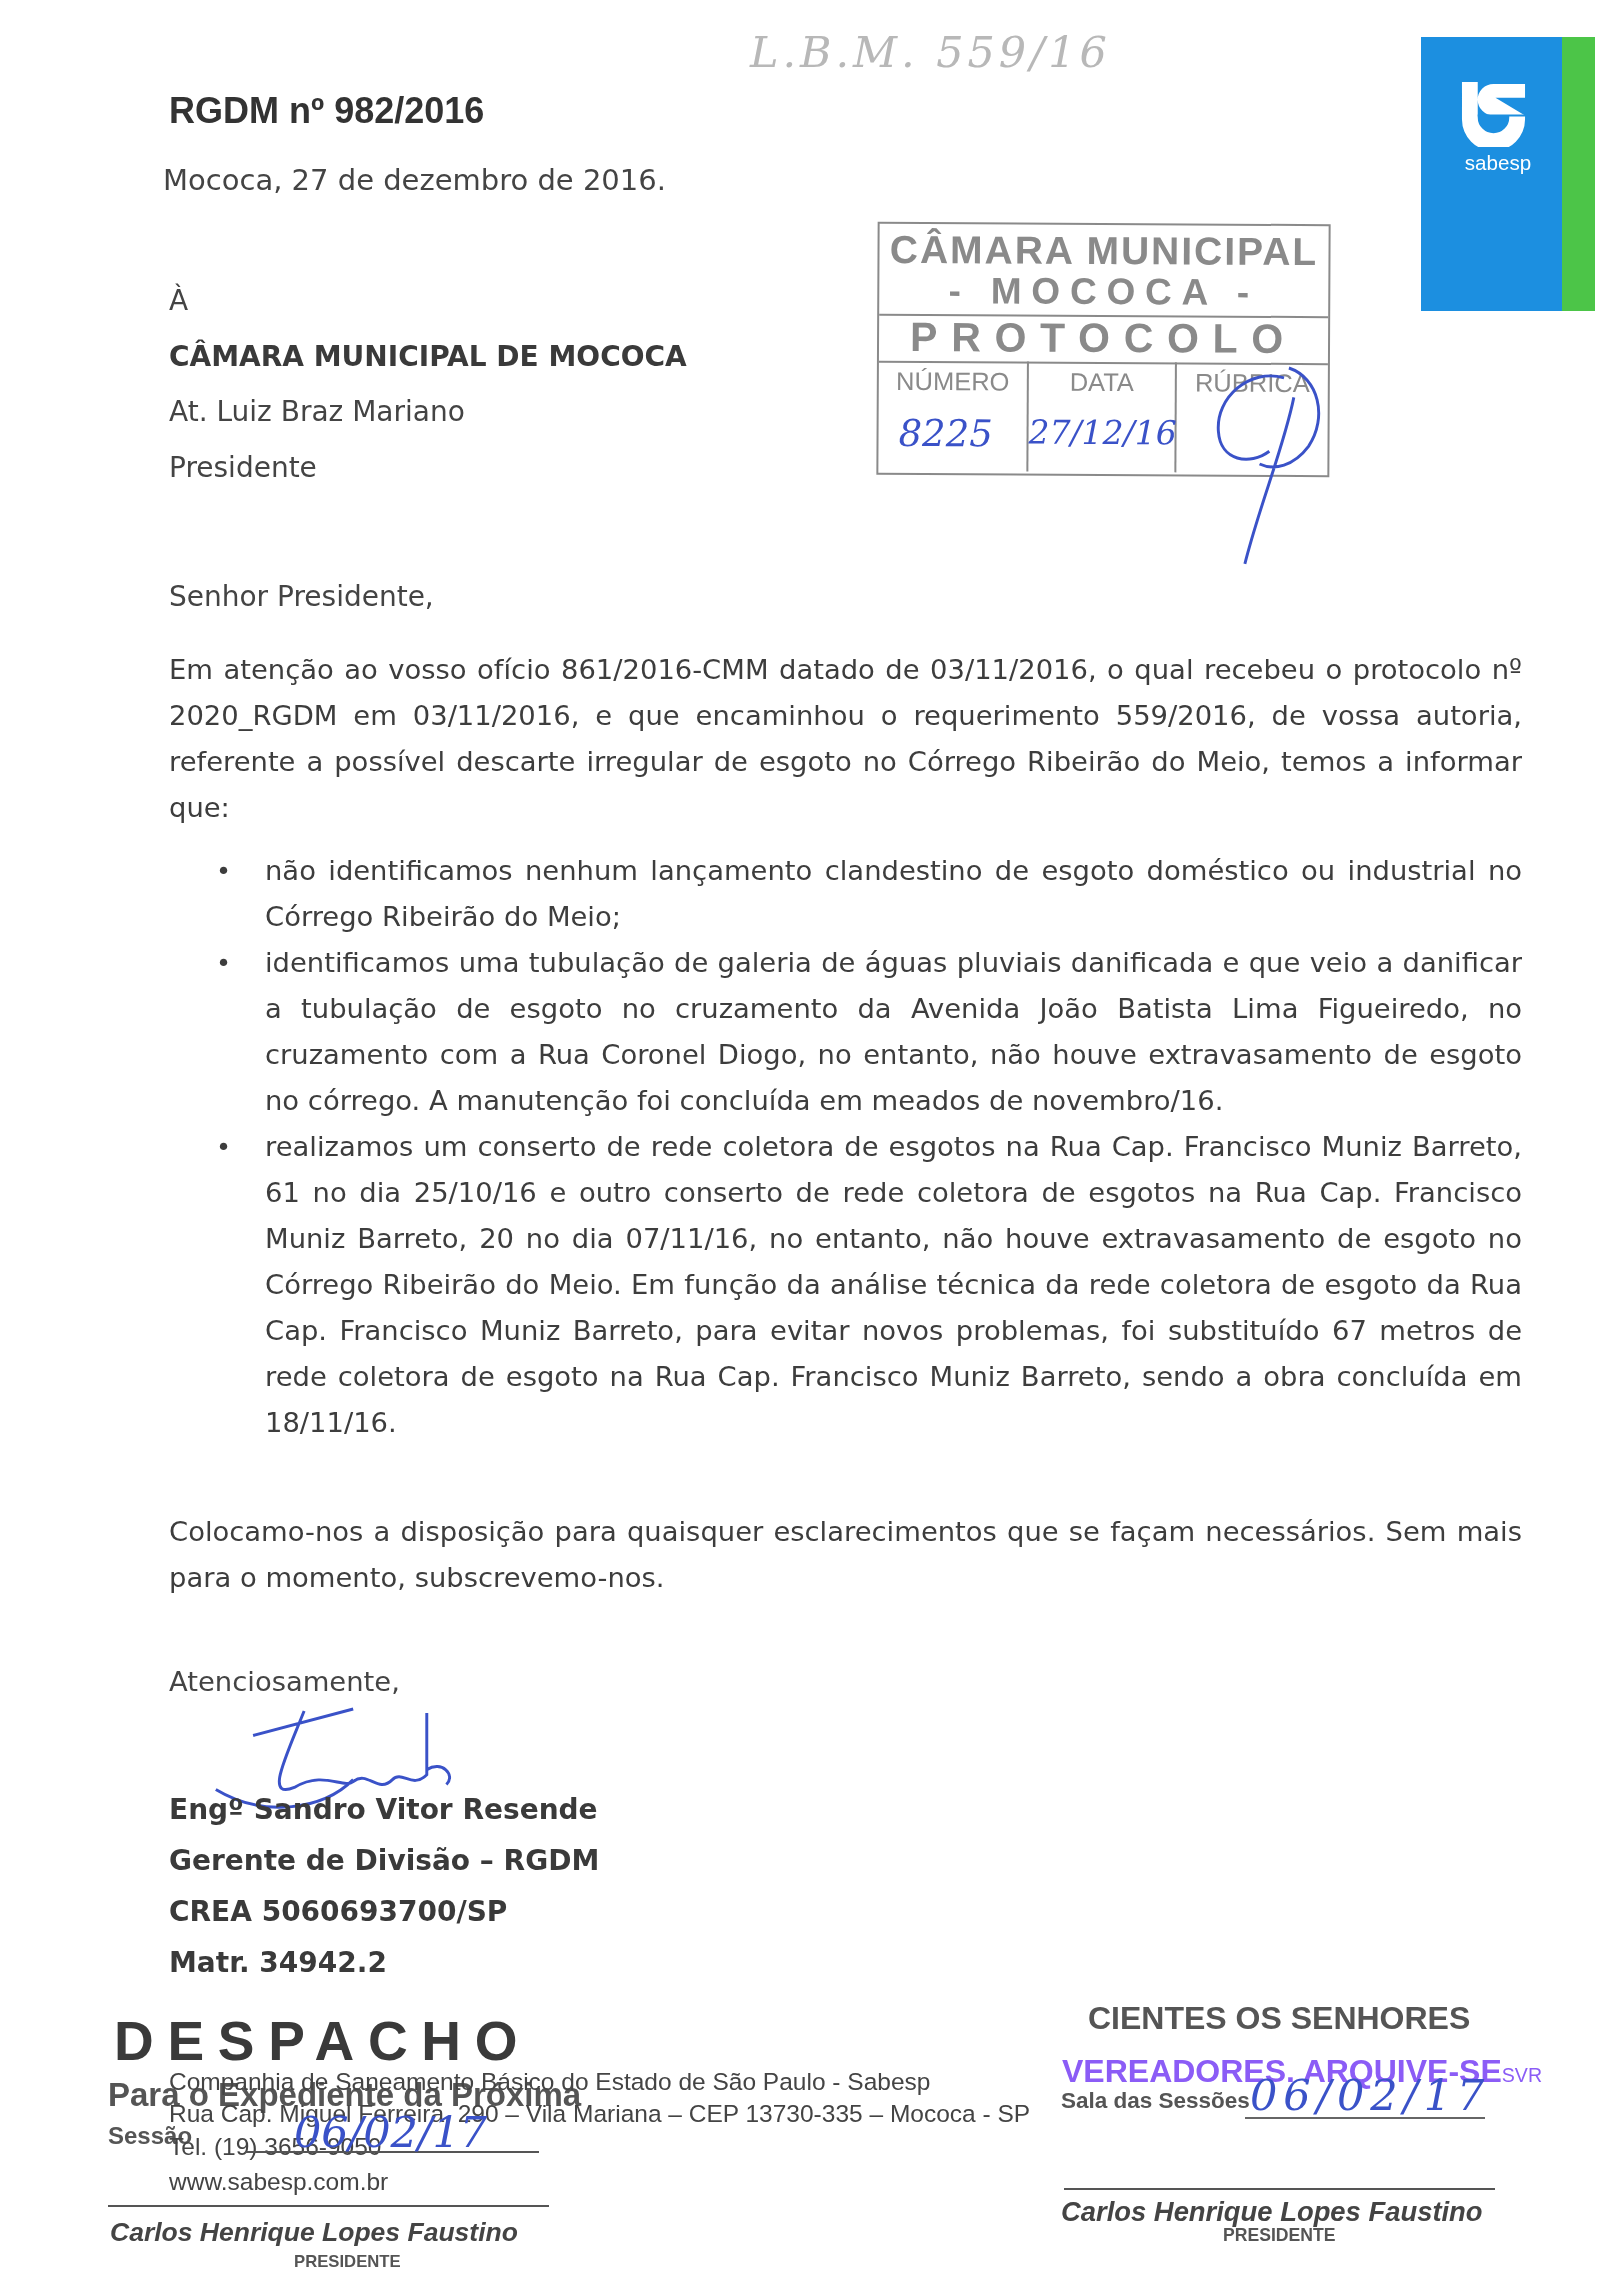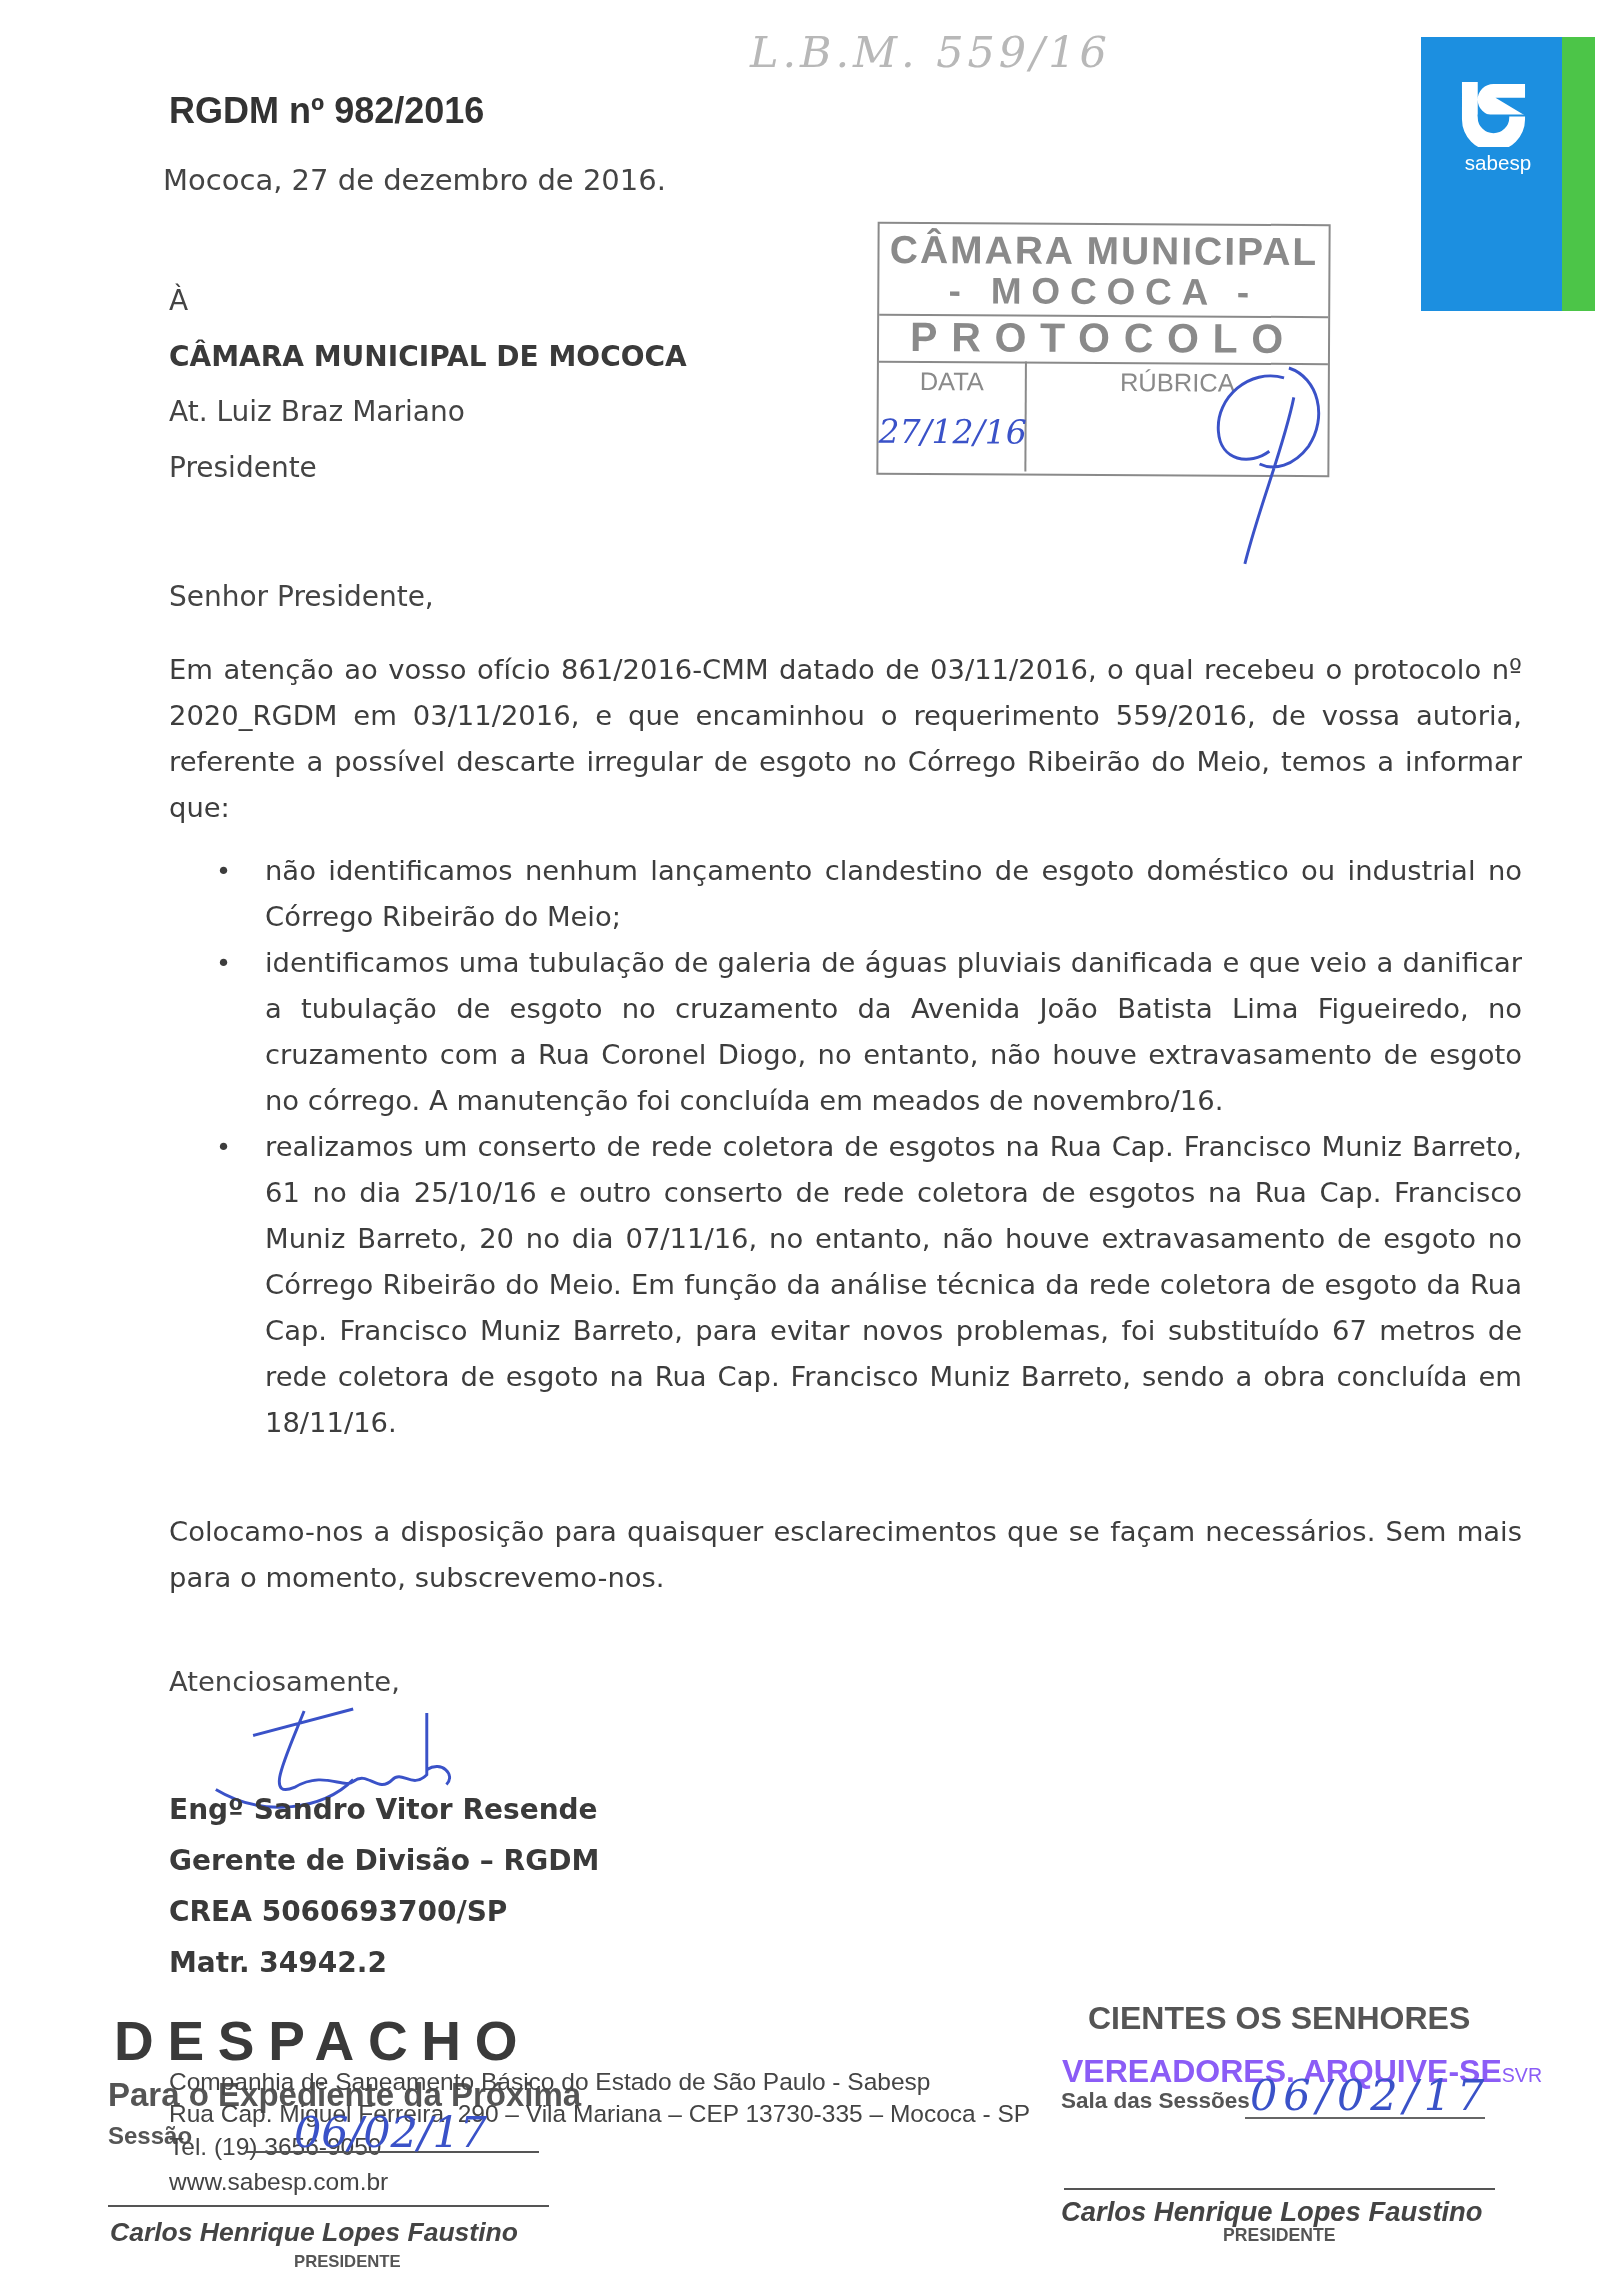--- a/index.html
+++ b/index.html
@@ -82,20 +82,24 @@
   <div class="word">sabesp</div>
 </div>
 
 <div class="stamp">
   <div class="r1">
     <div class="t1">CÂMARA MUNICIPAL</div>
     <div class="t2">- MOCOCA -</div>
   </div>
   <div class="r2">PROTOCOLO</div>
   <div class="cols">
+    <div class="col" style="width:150px">
+      <span>NÚMERO</span>
+      <div class="val hand" style="left:-13.7px">8225</div>
+    </div>
     <div class="col" style="width:148px">
       <span>DATA</span>
       <div class="val hand" style="font-size:33px">27/12/16</div>
     </div>
     <div class="col" style="flex:1">
       <span>RÚBRICA</span>
     </div>
   </div>
 </div>
 <svg class="rubric" viewBox="0 0 145 215">

